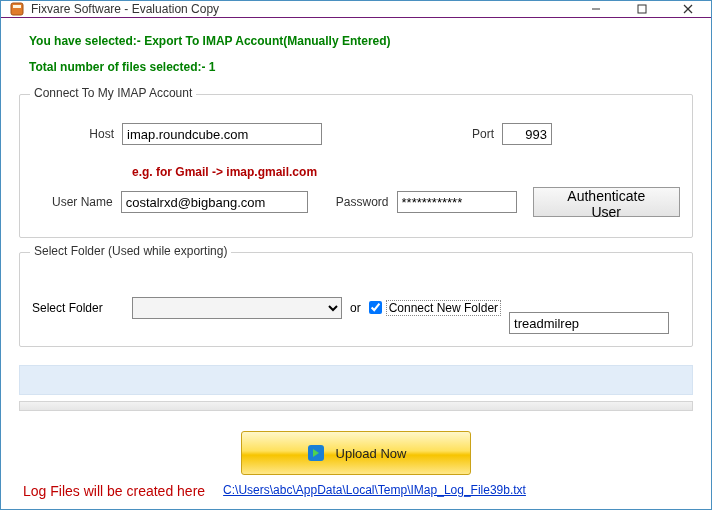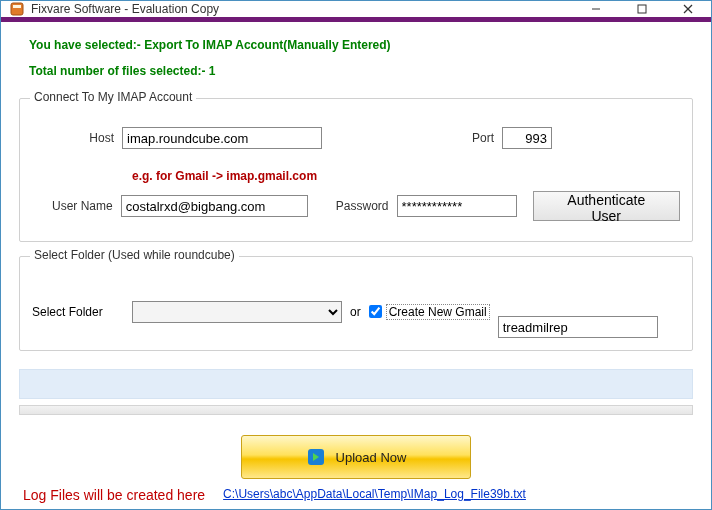--- a/index.html
+++ b/index.html
@@ -18,21 +18,21 @@
     border: 1px solid #4a90c0;
     display: flex;
     flex-direction: column;
   }
   .titlebar {
     height: 30px;
     background: #ffffff;
     display: flex;
     align-items: center;
     padding-left: 8px;
-    border-bottom: 5px solid #701a75;
+    border-bottom: 1px solid #701a75;
   }
   .titlebar .app-icon {
     width: 16px;
     height: 16px;
     margin-right: 6px;
     display: flex;
     align-items: center;
     justify-content: center;
   }
   .titlebar .title-text {
@@ -263,27 +263,27 @@
       <div class="row">
         <span class="lbl lbl-user">User Name</span>
         <input class="txt w-user" value="costalrxd@bigbang.com" style="">
         <span class="lbl lbl-pass">Password</span>
         <input class="txt w-pass" value="************" style="">
         <button class="auth-btn">Authenticate User</button>
       </div>
     </div>
 
     <div class="groupbox">
-      <span class="legend">Select Folder (Used while roundcube)</span>
+      <span class="legend">Select Folder (Used while exporting)</span>
       <div class="select-row">
         <span class="lbl lbl-sf">Select Folder</span>
         <select class="combo"></select>
         <span class="or-txt">or</span>
         <input type="checkbox" class="chk" checked="" style="">
-        <span class="chk-label">Create New Gmail</span>
+        <span class="chk-label">Connect New Folder</span>
         <input class="txt w-folder" value="treadmilrep" style="">
       </div>
     </div>
 
     <div class="blue-block"></div>
     <div class="gray-bar"></div>
 
     <div class="upload-wrap">
       <div class="upload-btn">
         <svg width="20" height="20">

